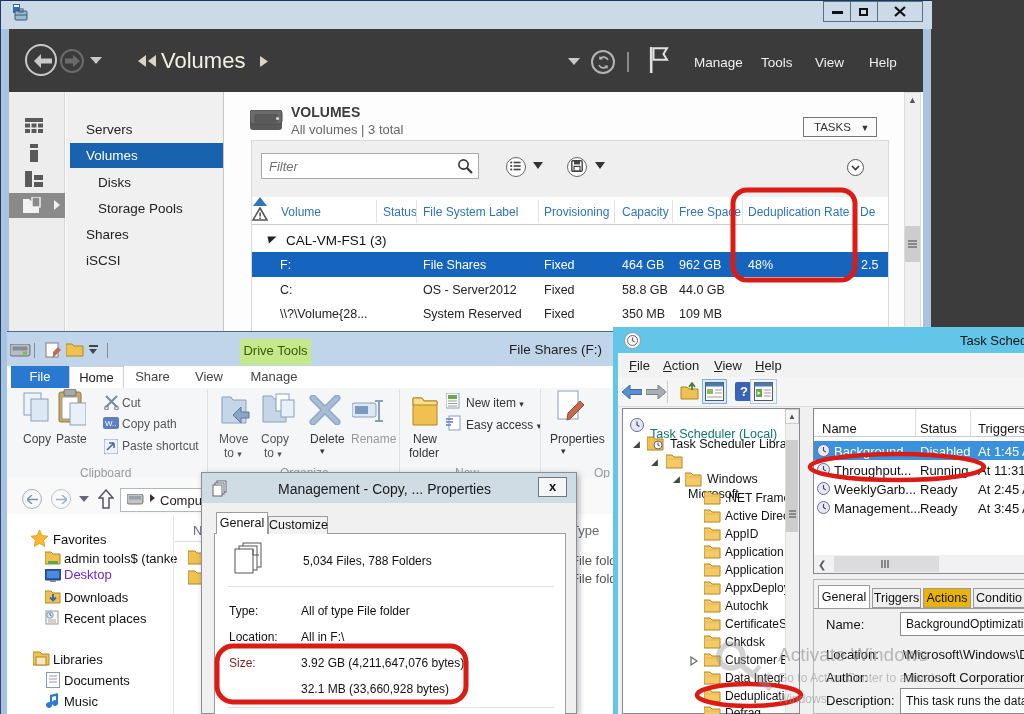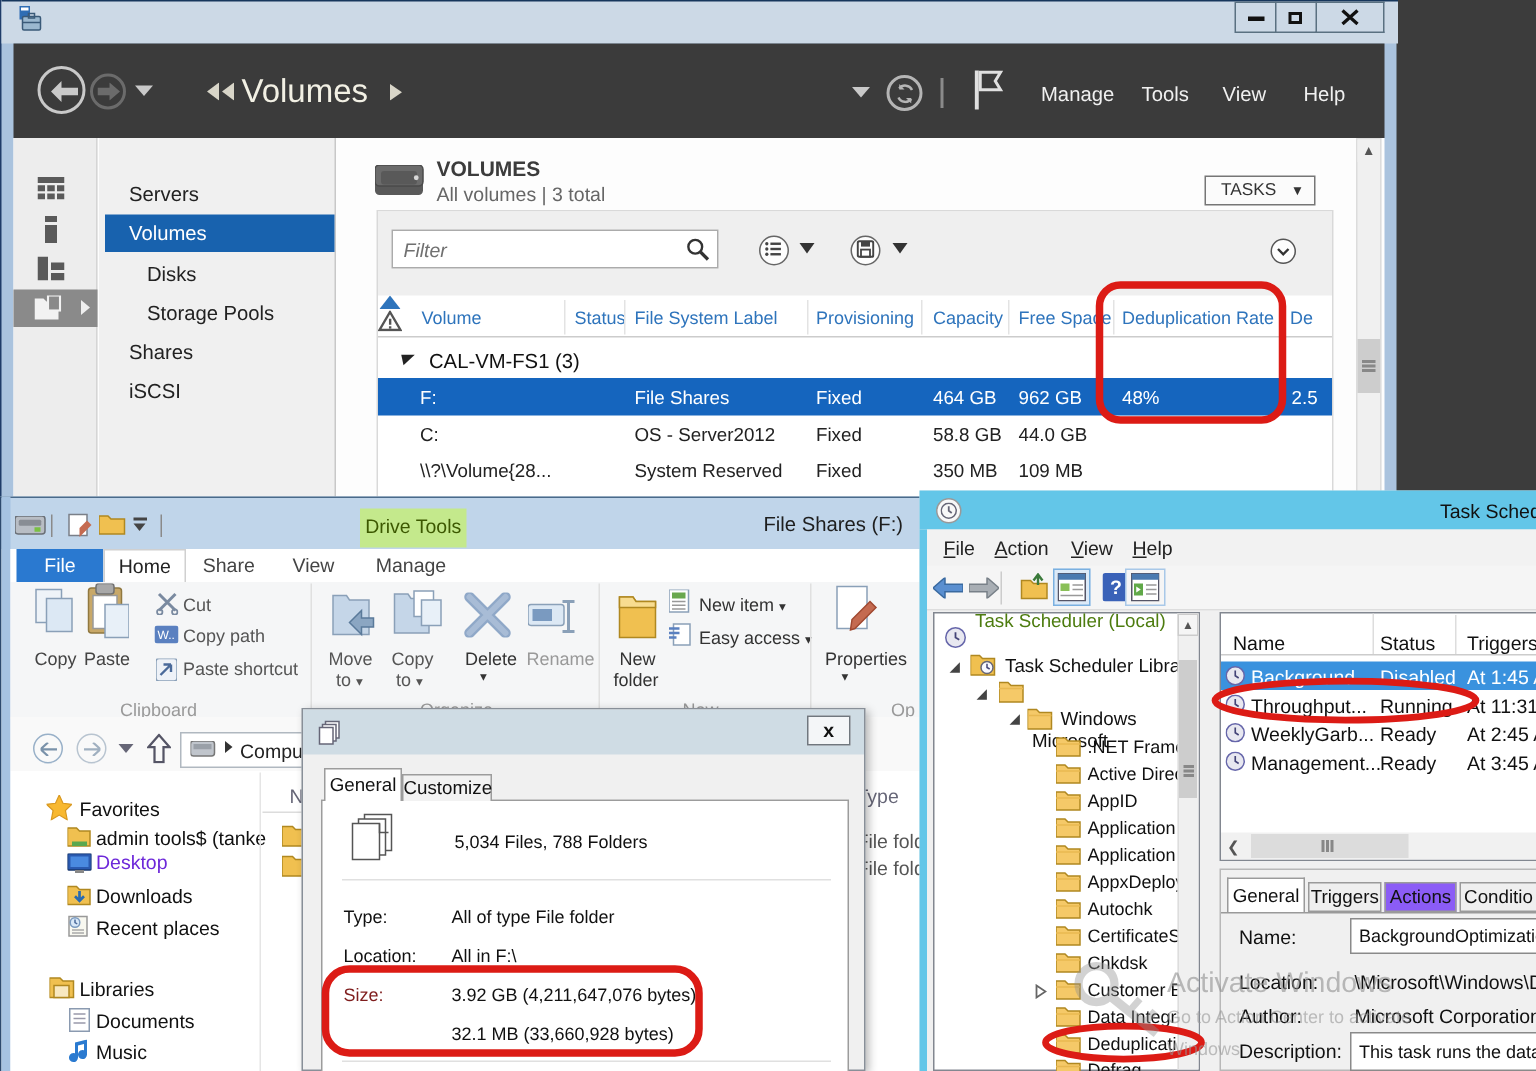--- a/index.html
+++ b/index.html
@@ -414,20 +414,21 @@
   <div class="abs" style="left:571px; top:240px; font-size:13px; color:#555;">File folder</div>
 </div>
 
 <div class="abs" id="dlg" style="left:201px; top:472px; width:376px; height:242px; background:#f0f0f0; border:1px solid #888f98; box-shadow:2px 2px 6px rgba(0,0,0,0.3);">
   <div class="abs" style="left:0; top:0; width:374px; height:30px; background:#cfdce4;"></div>
   <svg class="abs" style="left:9px; top:7px;" width="18" height="18" viewBox="0 0 18 18">
     <rect x="6" y="1" width="9" height="11" fill="#fff" stroke="#667"></rect>
     <rect x="4" y="3" width="9" height="11" fill="#fff" stroke="#667"></rect>
     <rect x="2" y="5" width="9" height="11" fill="#fff" stroke="#667"></rect>
   </svg>
+  <div class="abs" style="left:76px; top:8px; font-size:14px; color:#1a1a1a;">Management - Copy, ... Properties</div>
   <div class="abs" style="left:336px; top:4px; width:29px; height:20px; background:#f4f6f8; border:1px solid #70777e; text-align:center; font-size:13px; font-weight:bold; line-height:18px; color:#111;">x</div>
 
   <div class="abs" style="left:14px; top:39px; width:52px; height:22px; background:#fff; border:1px solid #9c9c9c; border-bottom:none; text-align:center; font-size:12.5px; line-height:21px; color:#111; z-index:3;">General</div>
   <div class="abs" style="left:66px; top:43px; width:60px; height:18px; background:#f2f2f2; border:1px solid #9c9c9c; border-bottom:none; text-align:center; font-size:12.5px; line-height:17px; color:#111; z-index:3;">Customize</div>
 
   <div class="abs" style="left:12px; top:60px; width:352px; height:182px; background:#fff; border:1px solid #9c9c9c; z-index:2;"></div>
   <svg class="abs" style="left:27px; top:68px; z-index:4;" width="36" height="40" viewBox="0 0 36 40">
     <rect x="14" y="2" width="18" height="24" fill="#fff" stroke="#555"></rect>
     <rect x="10" y="5" width="18" height="24" fill="#fff" stroke="#555"></rect>
     <rect x="6" y="8" width="18" height="24" fill="#fff" stroke="#555"></rect>
@@ -499,21 +500,21 @@
     </svg>
 
   <div class="abs" style="left:9px; top:81px; width:178px; height:306px; background:#fff; border:1px solid #828790;"></div>
   <div class="abs tree" style="left:20px; top:88px; width:150px; font-size:12.5px; color:#111;">
   </div>
 
   <svg class="abs" style="left:17px; top:91px;" width="14" height="14" viewBox="0 0 14 14">
       <circle cx="7" cy="7" r="6.5" fill="#e8e8f0" stroke="#66a"></circle>
       <path d="M7 3.5 L7 7 L9.5 8.5" stroke="#447" stroke-width="1.2" fill="none"></path>
     </svg>
-  <div class="abs" style="left:37px; top:80px; font-size:12.5px; color:#4d7c0f;">Task Scheduler (Local)</div>
+  <div class="abs" style="left:37px; top:100px; font-size:12.5px; color:#0f766e;">Task Scheduler (Local)</div>
   <div class="abs" style="left:20px; top:112px; font-size:9px; color:#444;">◢</div>
   <svg class="abs" style="left:34px; top:109px;" width="17" height="15" viewBox="0 0 17 15">
       <path d="M0 1 L6 1 L8 3 L16 3 L16 14 L0 14 Z" fill="#f0c050" stroke="#b08820"></path>
       <circle cx="11" cy="9" r="4" fill="#f8f8ff" stroke="#667"></circle>
       <path d="M11 6.5 L11 9 L12.8 10" stroke="#447" stroke-width="1" fill="none"></path>
     </svg>
   <div class="abs" style="left:57px; top:110px; font-size:12.5px; color:#111;">Task Scheduler Library</div>
   <div class="abs" style="left:38px; top:130px; font-size:9px; color:#444;">◢</div>
   <svg class="abs" style="left:53px; top:127px;" width="17" height="15" viewBox="0 0 17 15">
       <path d="M0 1 L6 1 L8 3 L16 3 L16 14 L0 14 Z" fill="#f5c968" stroke="#b08820"></path>
@@ -644,21 +645,21 @@
 
   <div class="abs" style="left:201px; top:228px; width:214px; height:18px; background:#f1f1f1;"></div>
   <div class="abs" style="left:205px; top:232px; font-size:10px; color:#555;">❮</div>
   <div class="abs" style="left:221px; top:229px; width:105px; height:16px; background:#dcdcdc;"></div>
   <div class="abs" style="left:268px; top:233px; width:1.5px; height:8px; background:#888; box-shadow:3px 0 0 #888, 6px 0 0 #888;"></div>
 
   <div class="abs" style="left:200px; top:252px; width:216px; height:135px; background:#f0f0f0; border:1px solid #b8b8b8;"></div>
 
   <div class="abs" style="left:205px; top:258px; width:52px; height:23px; background:#fff; border:1px solid #9a9a9a; border-bottom:none; text-align:center; font-size:12.5px; line-height:22px; color:#111; z-index:2;">General</div>
   <div class="abs" style="left:259px; top:261px; width:49px; height:20px; background:#efefef; border:1px solid #9a9a9a; text-align:center; font-size:12.5px; line-height:19px; color:#111;">Triggers</div>
-  <div class="abs" style="left:310px; top:261px; width:48px; height:20px; background:#8b5cf6; border:1px solid #9a9a9a; text-align:center; font-size:12.5px; line-height:19px; color:#111;">Actions</div>
+  <div class="abs" style="left:310px; top:261px; width:48px; height:20px; background:#eab308; border:1px solid #9a9a9a; text-align:center; font-size:12.5px; line-height:19px; color:#111;">Actions</div>
   <div class="abs" style="left:360px; top:261px; width:52px; height:20px; background:#efefef; border:1px solid #9a9a9a; text-align:center; font-size:12.5px; line-height:19px; color:#111;">Conditio</div>
   <div class="abs" style="left:201px; top:281px; width:214px; height:1px; background:#9a9a9a;"></div>
 
   <div class="abs" style="left:213px; top:290px; font-size:13px; color:#111;">Name:</div>
   <div class="abs" style="left:287px; top:285px; width:126px; height:24px; background:#fff; border:1px solid #8a8a8a; font-size:12px; color:#111; line-height:22px; padding-left:5px; overflow:hidden; white-space:nowrap;">BackgroundOptimizatio</div>
   <div class="abs" style="left:213px; top:320px; font-size:13px; color:#111;">Location:</div>
   <div class="abs" style="left:290px; top:320px; font-size:13px; color:#111; white-space:nowrap;">\Microsoft\Windows\D</div>
   <div class="abs" style="left:213px; top:343px; font-size:13px; color:#111;">Author:</div>
   <div class="abs" style="left:290px; top:343px; font-size:13px; color:#111; white-space:nowrap;">Microsoft Corporation</div>
   <div class="abs" style="left:213px; top:366px; font-size:13px; color:#111;">Description:</div>

